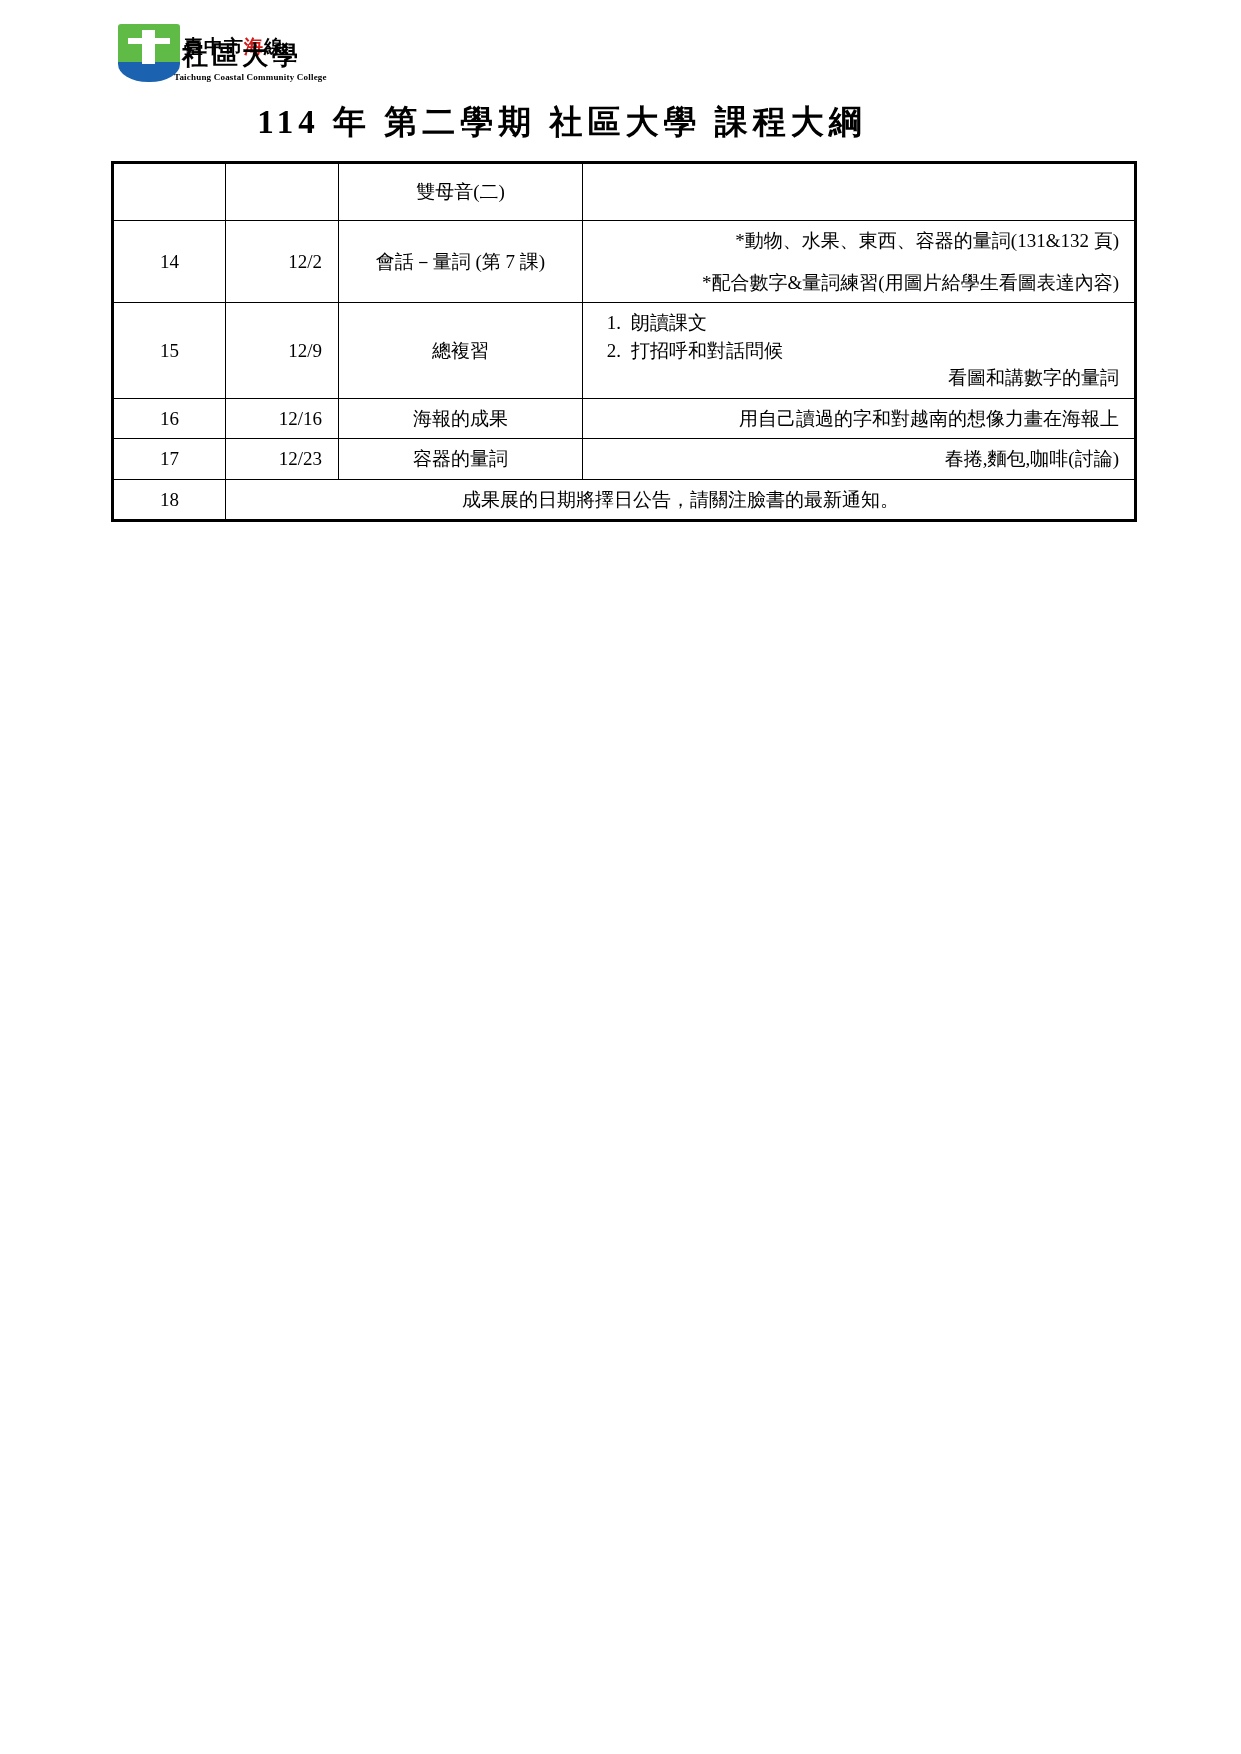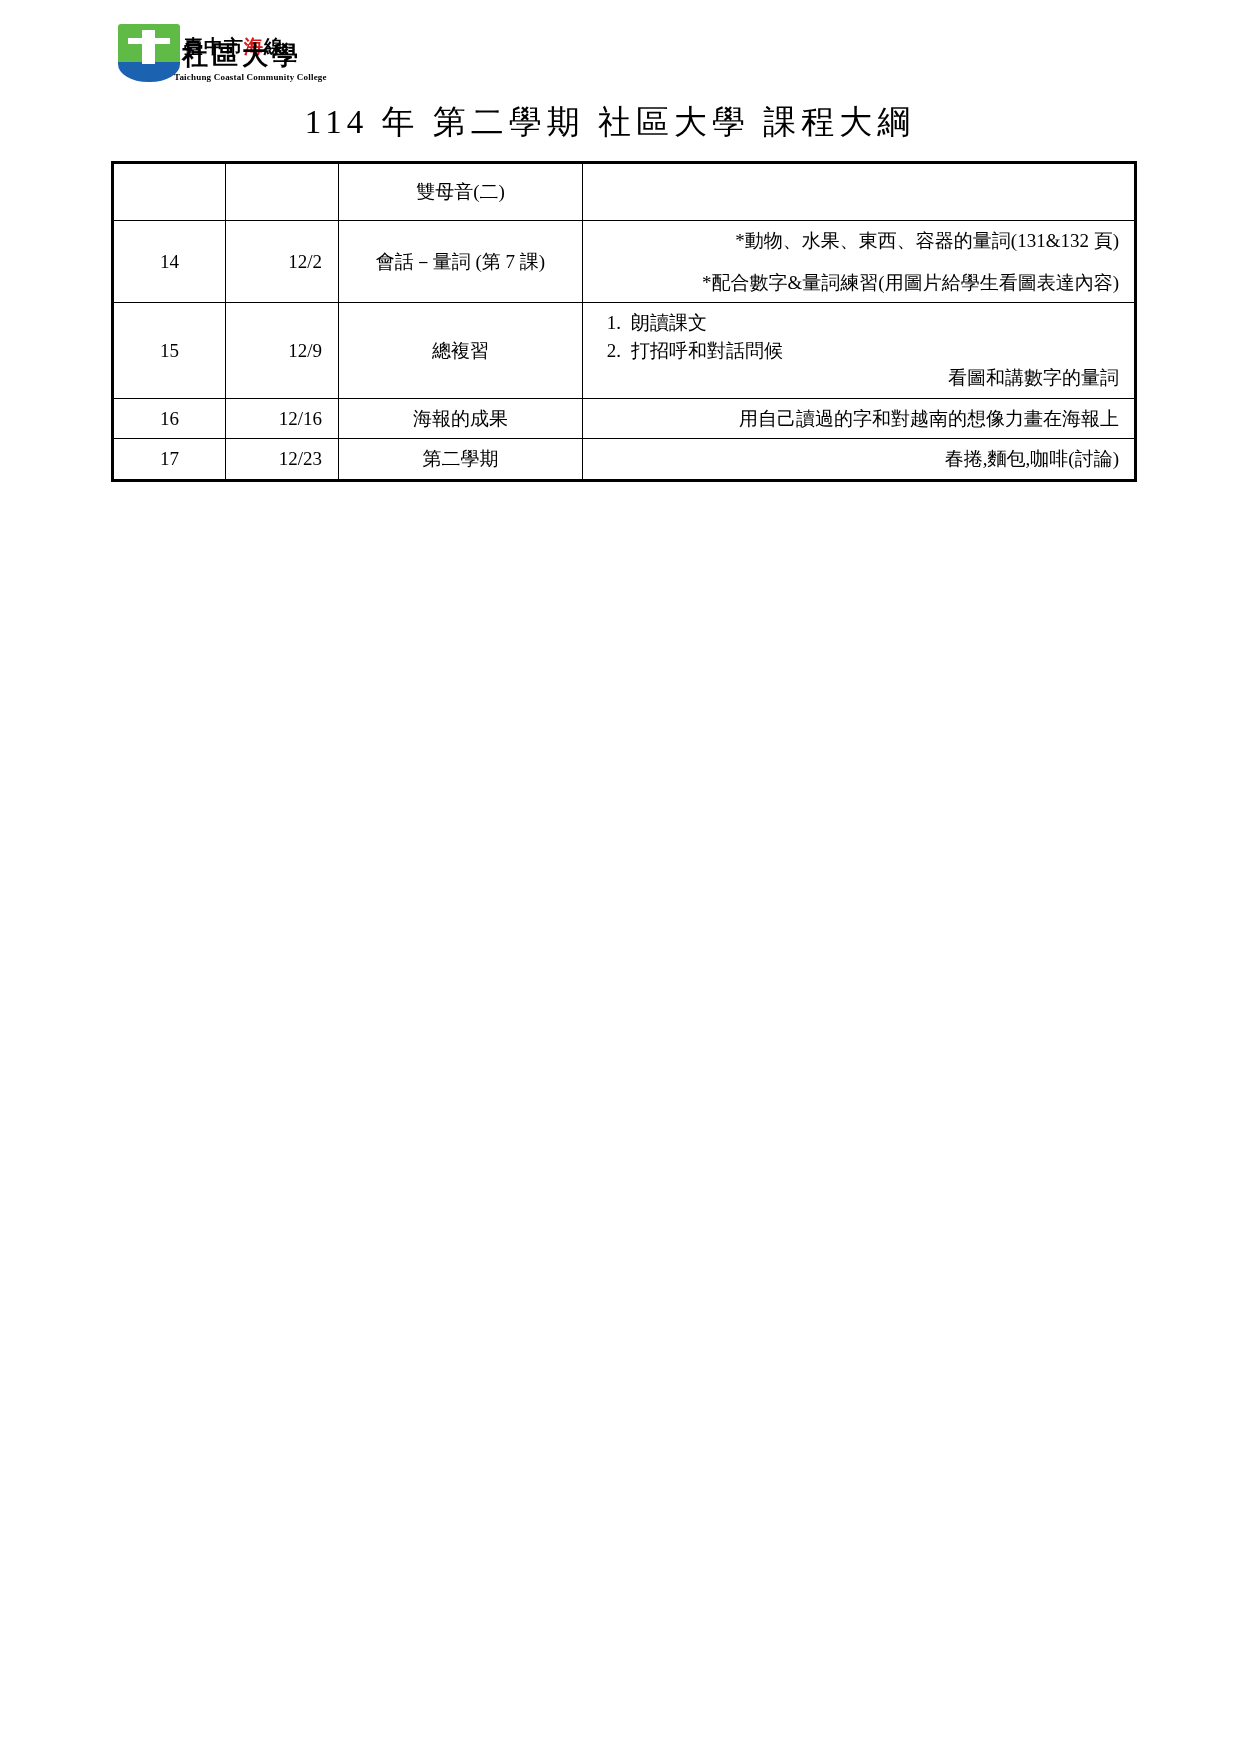--- a/index.html
+++ b/index.html
@@ -102,24 +102,23 @@
 
   
   .doc-title {
     position: absolute;
     left: 0;
     top: 100px;
     width: 1124px;
     text-align: center;
     font-family: "Liberation Serif", "DejaVu Serif", serif;
     font-size: 33px;
-    font-weight: normal;
+    font-weight: bold;
     letter-spacing: 5px;
     white-space: nowrap;
-    padding-left: 48px;
   }
 
   
   .syllabus-wrap {
     position: absolute;
     left: 113px;
     top: 163px;
     width: 1022px;
   }
   table.syllabus {
@@ -239,20 +238,24 @@
     <tr>
       <td class="no">16</td>
       <td class="date">12/16</td>
       <td class="topic">海報的成果</td>
       <td class="desc">用自己讀過的字和對越南的想像力畫在海報上</td>
     </tr>
 
     <tr>
       <td class="no">17</td>
       <td class="date">12/23</td>
-      <td class="topic">第二學期</td>
+      <td class="topic">容器的量詞</td>
       <td class="desc">春捲,麵包,咖啡(討論)</td>
     </tr>
 
+    <tr>
+      <td class="no">18</td>
+      <td class="merged-note" colspan="3">成果展的日期將擇日公告，請關注臉書的最新通知。</td>
+    </tr>
 
   </tbody>
 </table>
 </div>
 
 </body></html>

